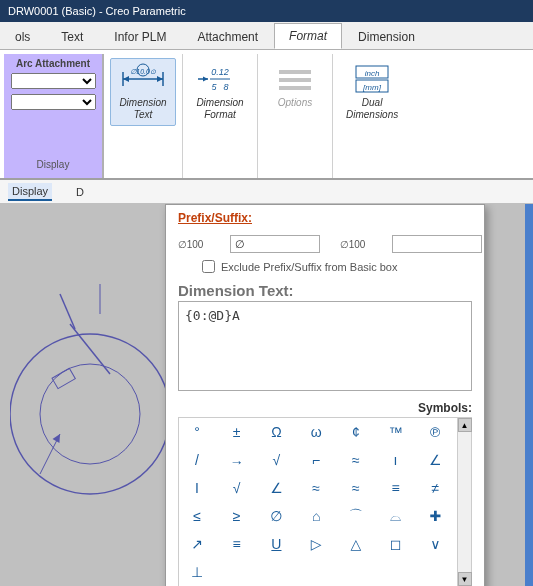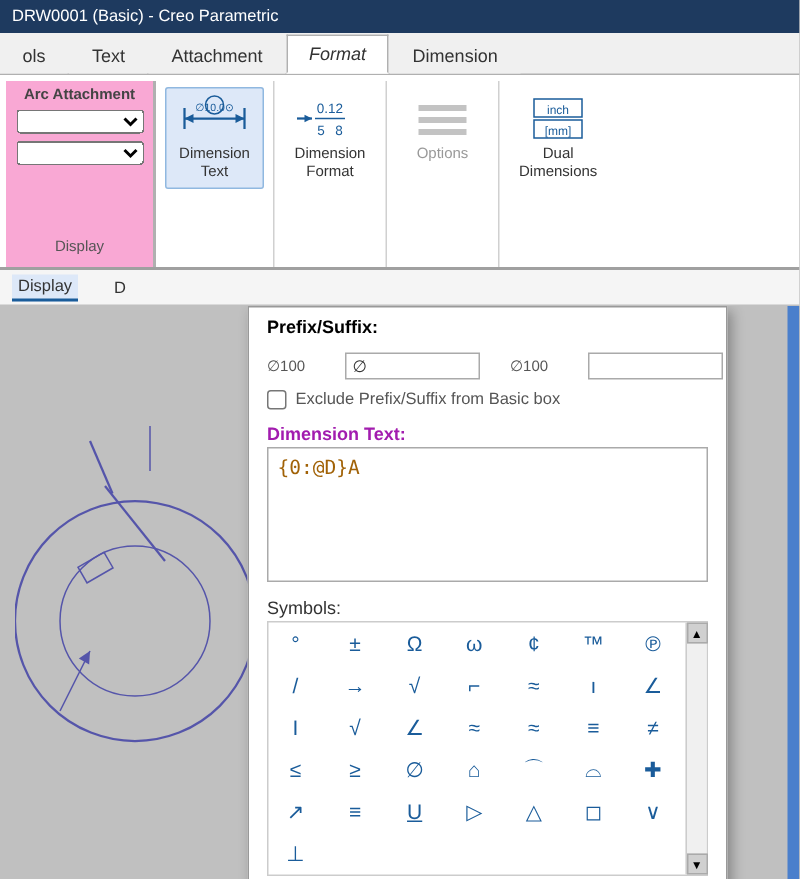--- a/index.html
+++ b/index.html
@@ -59,20 +59,21 @@
       height: 130px;
     }
 
     .ribbon-group {
       display: flex;
       flex-direction: column;
       align-items: flex-end;
       padding: 0 8px;
       border-right: 1px solid #d0d0d0;
       min-width: 60px;
+      font-style: italic;
     }
     .ribbon-group:last-child { border-right: none; }
 
     .ribbon-group-label {
       font-size: 10px;
       color: #555;
       margin-top: auto;
       padding: 2px 0 3px 0;
       text-align: center;
     }
@@ -91,21 +92,21 @@
     .ribbon-btn .btn-label {
       font-size: 10px;
       color: #333;
       text-align: center;
       margin-top: 2px;
       line-height: 1.2;
     }
 
     
     .left-panel {
-      background: #f9a8d4;
+      background: #c4b5fd;
       width: 100px;
       border-right: 2px solid #b0b0b0;
       display: flex;
       flex-direction: column;
       align-items: center;
       padding: 4px;
     }
     .left-panel-title {
       font-size: 10px;
       color: #444;
@@ -176,22 +177,23 @@
     }
 
     .dialog-row {
       display: flex;
       align-items: center;
       padding: 6px 12px;
       gap: 6px;
     }
     .dialog-label {
       font-size: 12px;
-      color: #000000;
+      color: #c2410c;
       font-weight: bold;
+      text-decoration: underline;
     }
 
     .prefix-suffix-row {
       display: flex;
       align-items: center;
       padding: 4px 12px;
       gap: 20px;
     }
     .ps-label {
       font-size: 10px;
@@ -201,55 +203,58 @@
     .ps-input {
       border: 1px solid #aaa;
       padding: 2px 4px;
       font-size: 11px;
       width: 85px;
       color: #333;
     }
 
     .checkbox-row {
       display: flex;
+      align-items: center;
       padding: 3px 12px;
       gap: 6px;
+      margin-left: 24px;
     }
     .checkbox-row input[type=checkbox] {
       margin: 0;
     }
     .checkbox-row label {
       font-size: 11px;
       color: #555;
     }
 
     .dim-text-label {
-      font-size: 12px;
+      font-size: 15px;
       font-weight: bold;
-      color: #a21caf;
+      color: #737373;
       padding: 6px 12px 2px 12px;
     }
 
     .dim-text-area {
       margin: 0 12px;
       border: 1px solid #aaa;
       min-height: 80px;
       padding: 6px;
       font-size: 12px;
       font-family: monospace;
       background: white;
       resize: none;
-      color: #a16207;
+      color: #404040;
     }
 
     .symbols-label {
       font-size: 12px;
-      font-weight: normal;
+      font-weight: bold;
       color: #333;
       padding: 6px 12px 2px 12px;
+      text-align: right;
     }
 
     .symbols-grid {
       display: grid;
       grid-template-columns: repeat(7, 1fr);
       gap: 0;
     }
 
     .sym-cell {
       width: 36px;
@@ -308,20 +313,21 @@
 </head>
 <body>
 
 <div class="title-bar">
   <span>DRW0001 (Basic) - Creo Parametric</span>
 </div>
 
 <div class="ribbon-tabs">
   <div class="ribbon-tab">ols</div>
   <div class="ribbon-tab">Text</div>
+  <div class="ribbon-tab">Infor PLM</div>
   <div class="ribbon-tab">Attachment</div>
   <div class="ribbon-tab active" style="font-style:italic;">Format</div>
   <div class="ribbon-tab">Dimension</div>
 </div>
 
 <div class="ribbon-content">
 
   <div class="left-panel">
     <div class="left-panel-title">Arc Attachment</div>
     <select>

